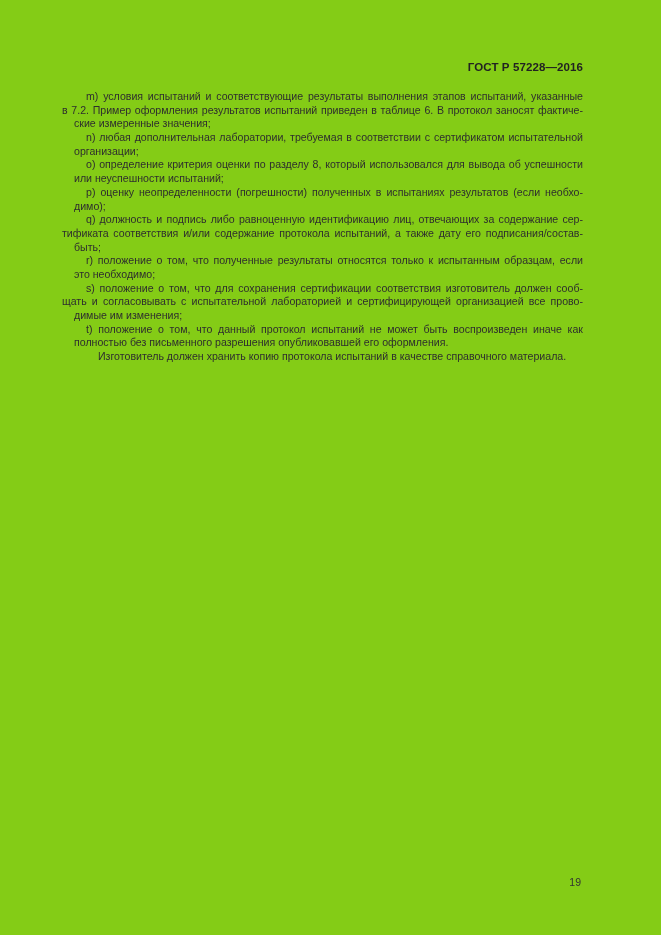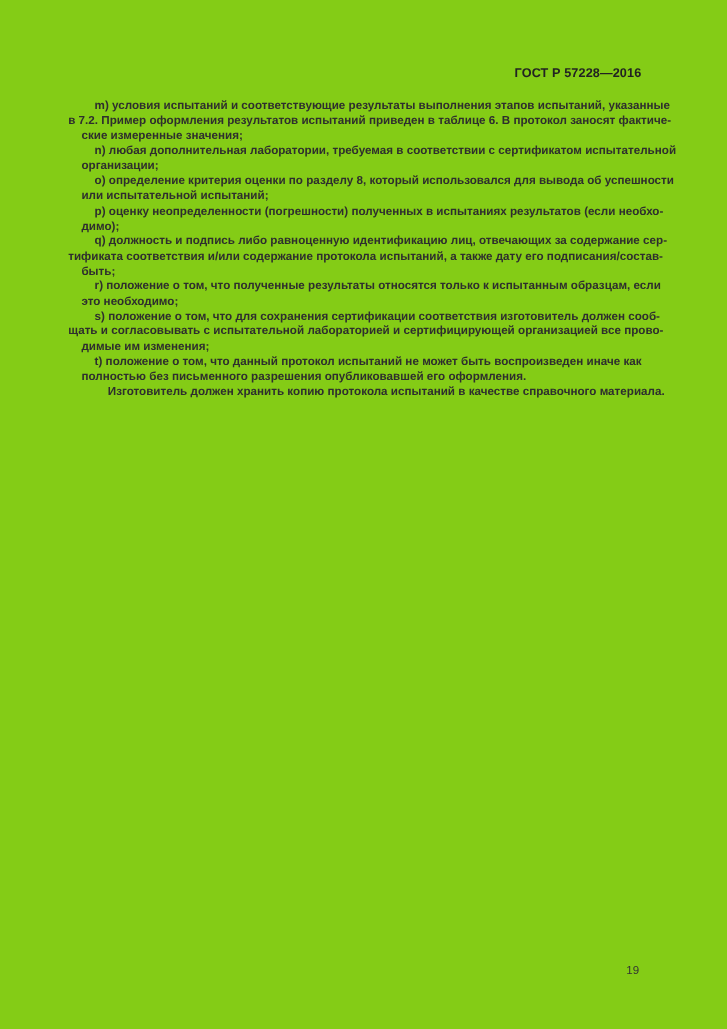--- a/index.html
+++ b/index.html
@@ -31,21 +31,20 @@
       letter-spacing: 0.1px;
     }
     .body-text {
       position: absolute;
       left: 62px;
       top: 90px;
       width: 521px;
       font-size: 10.6px;
       line-height: 13.7px;
       color: #2e2e2e;
-      font-weight: bold;
     }
     .line {
       display: block;
       white-space: nowrap;
       text-align: justify;
       text-align-last: justify;
       height: 13.7px;
     }
     .line.indent {
       padding-left: 24px;
@@ -78,21 +77,21 @@
       <span class="line last">ские измеренные значения;</span>
     </div>
 
     <div>
       <span class="line indent">n) любая дополнительная лаборатории, требуемая в соответствии с сертификатом испытательной</span>
       <span class="line last">организации;</span>
     </div>
 
     <div>
       <span class="line indent">o) определение критерия оценки по разделу 8, который использовался для вывода об успешности</span>
-      <span class="line last">или испытательной испытаний;</span>
+      <span class="line last">или неуспешности испытаний;</span>
     </div>
 
     <div>
       <span class="line indent">p) оценку неопределенности (погрешности) полученных в испытаниях результатов (если необхо-</span>
       <span class="line last">димо);</span>
     </div>
 
     <div>
       <span class="line indent">q) должность и подпись либо равноценную идентификацию лиц, отвечающих за содержание сер-</span>
       <span class="line">тификата соответствия и/или содержание протокола испытаний, а также дату его подписания/состав-</span>

